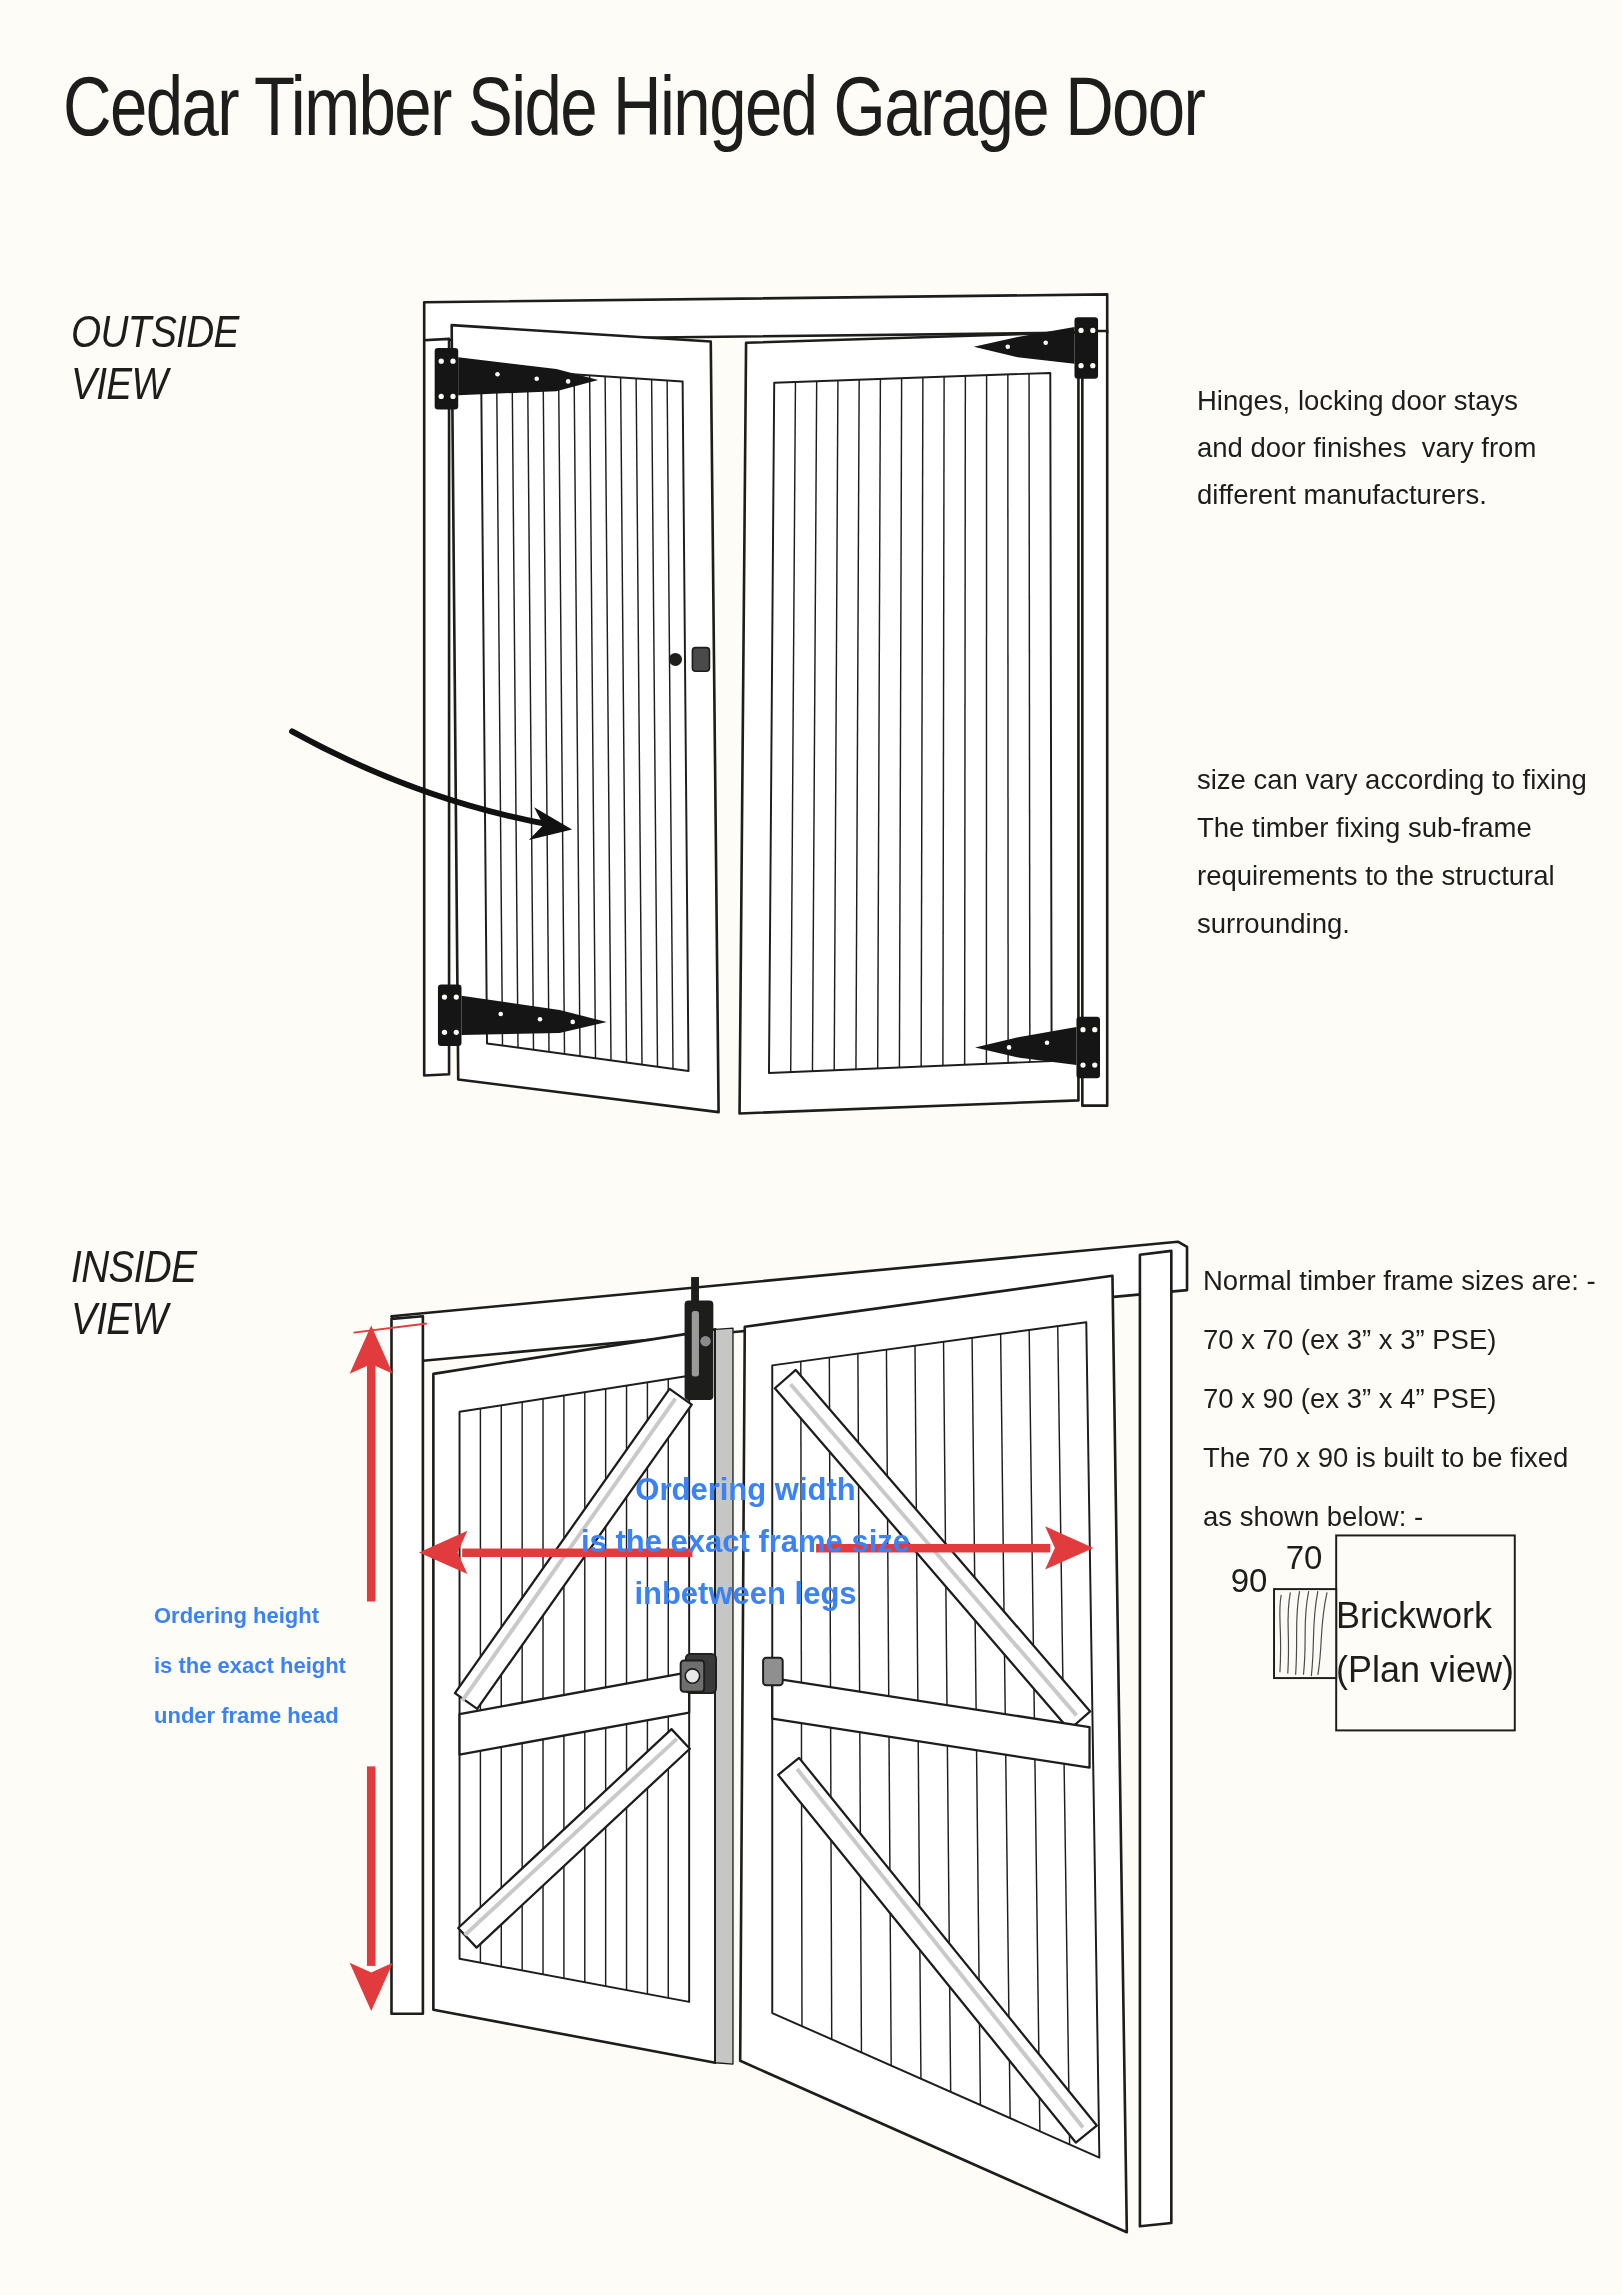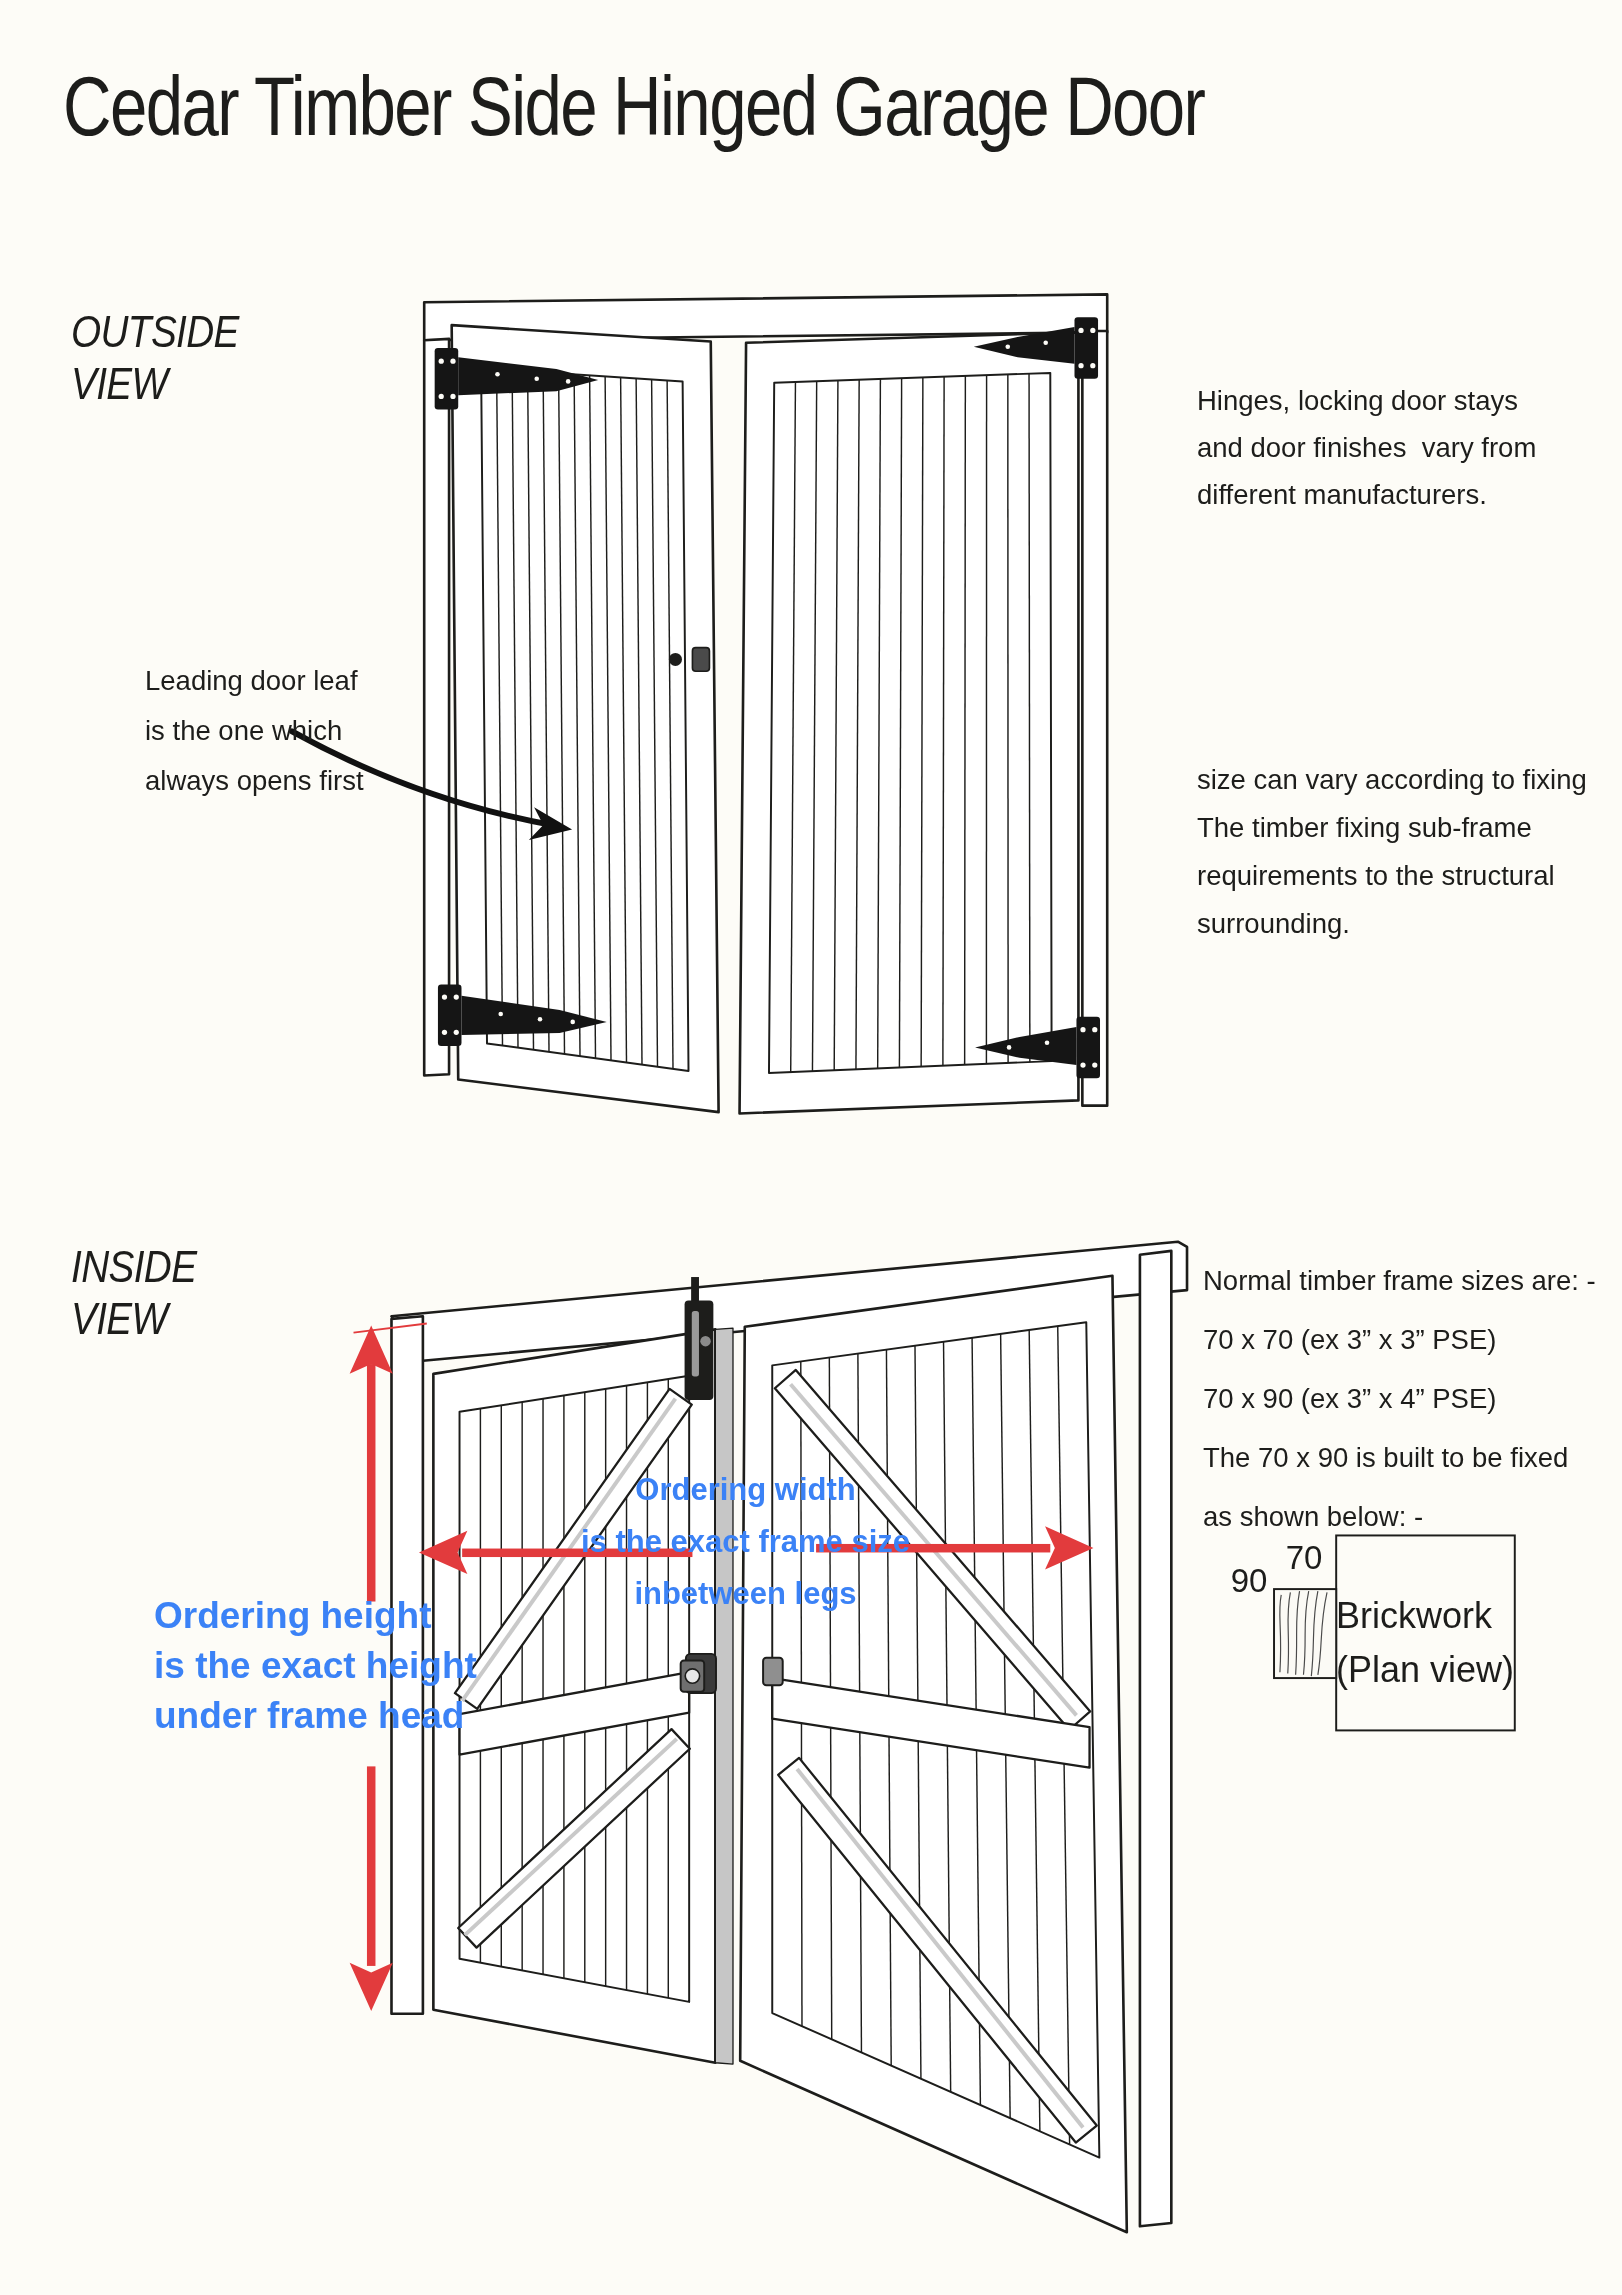--- a/index.html
+++ b/index.html
@@ -9,21 +9,21 @@
   .abs{position:absolute;}
   .line{white-space:pre;}
   .title{font-size:84px;line-height:1;letter-spacing:-2px;font-weight:400;
          transform:scaleX(0.80);transform-origin:left top;}
   .viewlabel{font-size:44px;font-style:italic;font-weight:400;line-height:52px;
              letter-spacing:-0.7px;transform:scaleX(0.88);transform-origin:left top;}
   .note{font-size:27.5px;line-height:48px;}
   .note-wide{font-size:27.5px;line-height:59px;}
   .red{color:#3b82f6;font-weight:700;}
   .ow{font-size:31px;line-height:52px;text-align:center;}
-  .oh{font-size:37px;line-height:50px;text-align:left;}
+  .oh{font-size:22px;line-height:50px;text-align:left;}
   .dim{font-size:33px;text-align:center;}
   .planlabel{font-size:36px;line-height:54px;}
   svg{display:block;}
 </style>
 </head>
 <body>
 
 <div class="page">
 
   <svg class="layer" width="1623" height="2295" viewBox="0 0 2480 3508">
@@ -219,25 +219,20 @@
     </g>
   </svg>
 
   <div class="abs title" style="left:63px;top:64px;">Cedar Timber Side Hinged Garage Door</div>
 
   <div class="abs viewlabel" style="left:71px;top:306px;">
     <div class="line">OUTSIDE</div>
     <div class="line">VIEW</div>
   </div>
 
-  <div class="abs note" style="left:145px;top:656px;line-height:50px;">
-    <div class="line">Leading door leaf</div>
-    <div class="line">is the one which</div>
-    <div class="line">always opens first</div>
-  </div>
 
   <div class="abs note" style="left:1197px;top:361px;line-height:47px;margin-top:16px;">
     <div class="line">Hinges, locking door stays</div>
     <div class="line">and door finishes  vary from</div>
     <div class="line">different manufacturers.</div>
   </div>
 
   <div class="abs note" style="left:1197px;top:756px;">
     <div class="line">size can vary according to fixing</div>
     <div class="line">The timber fixing sub-frame</div>

